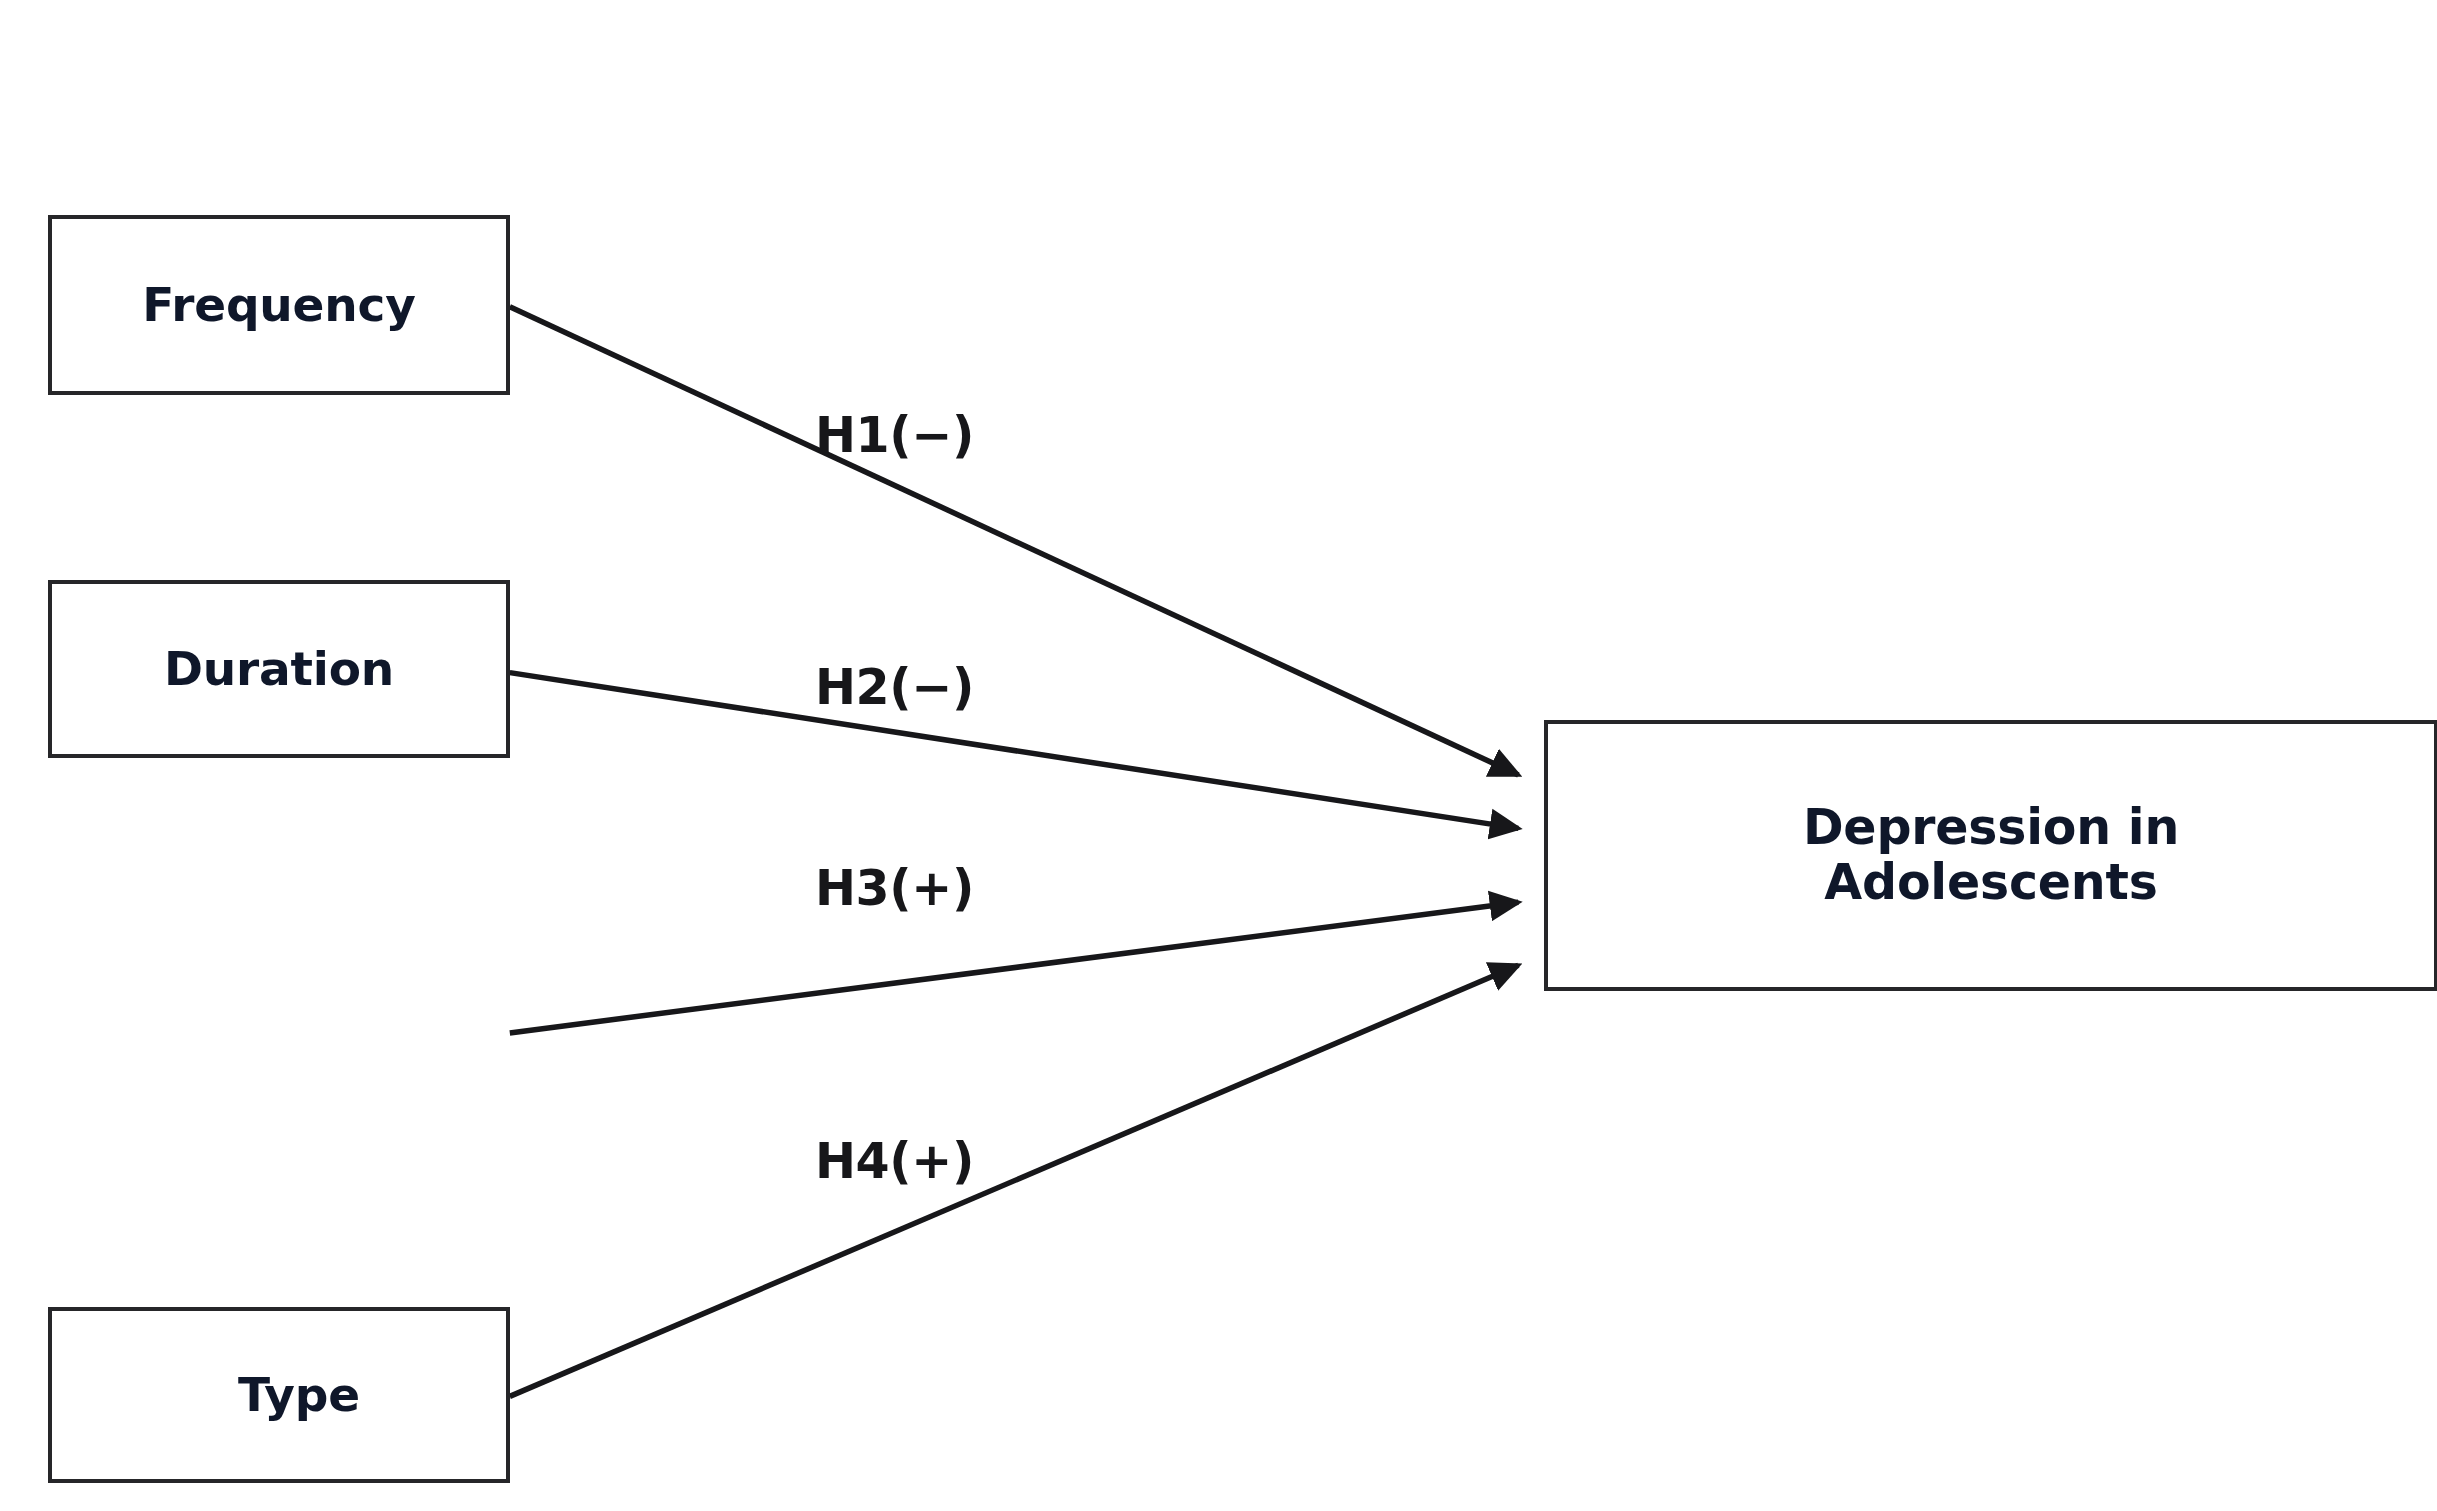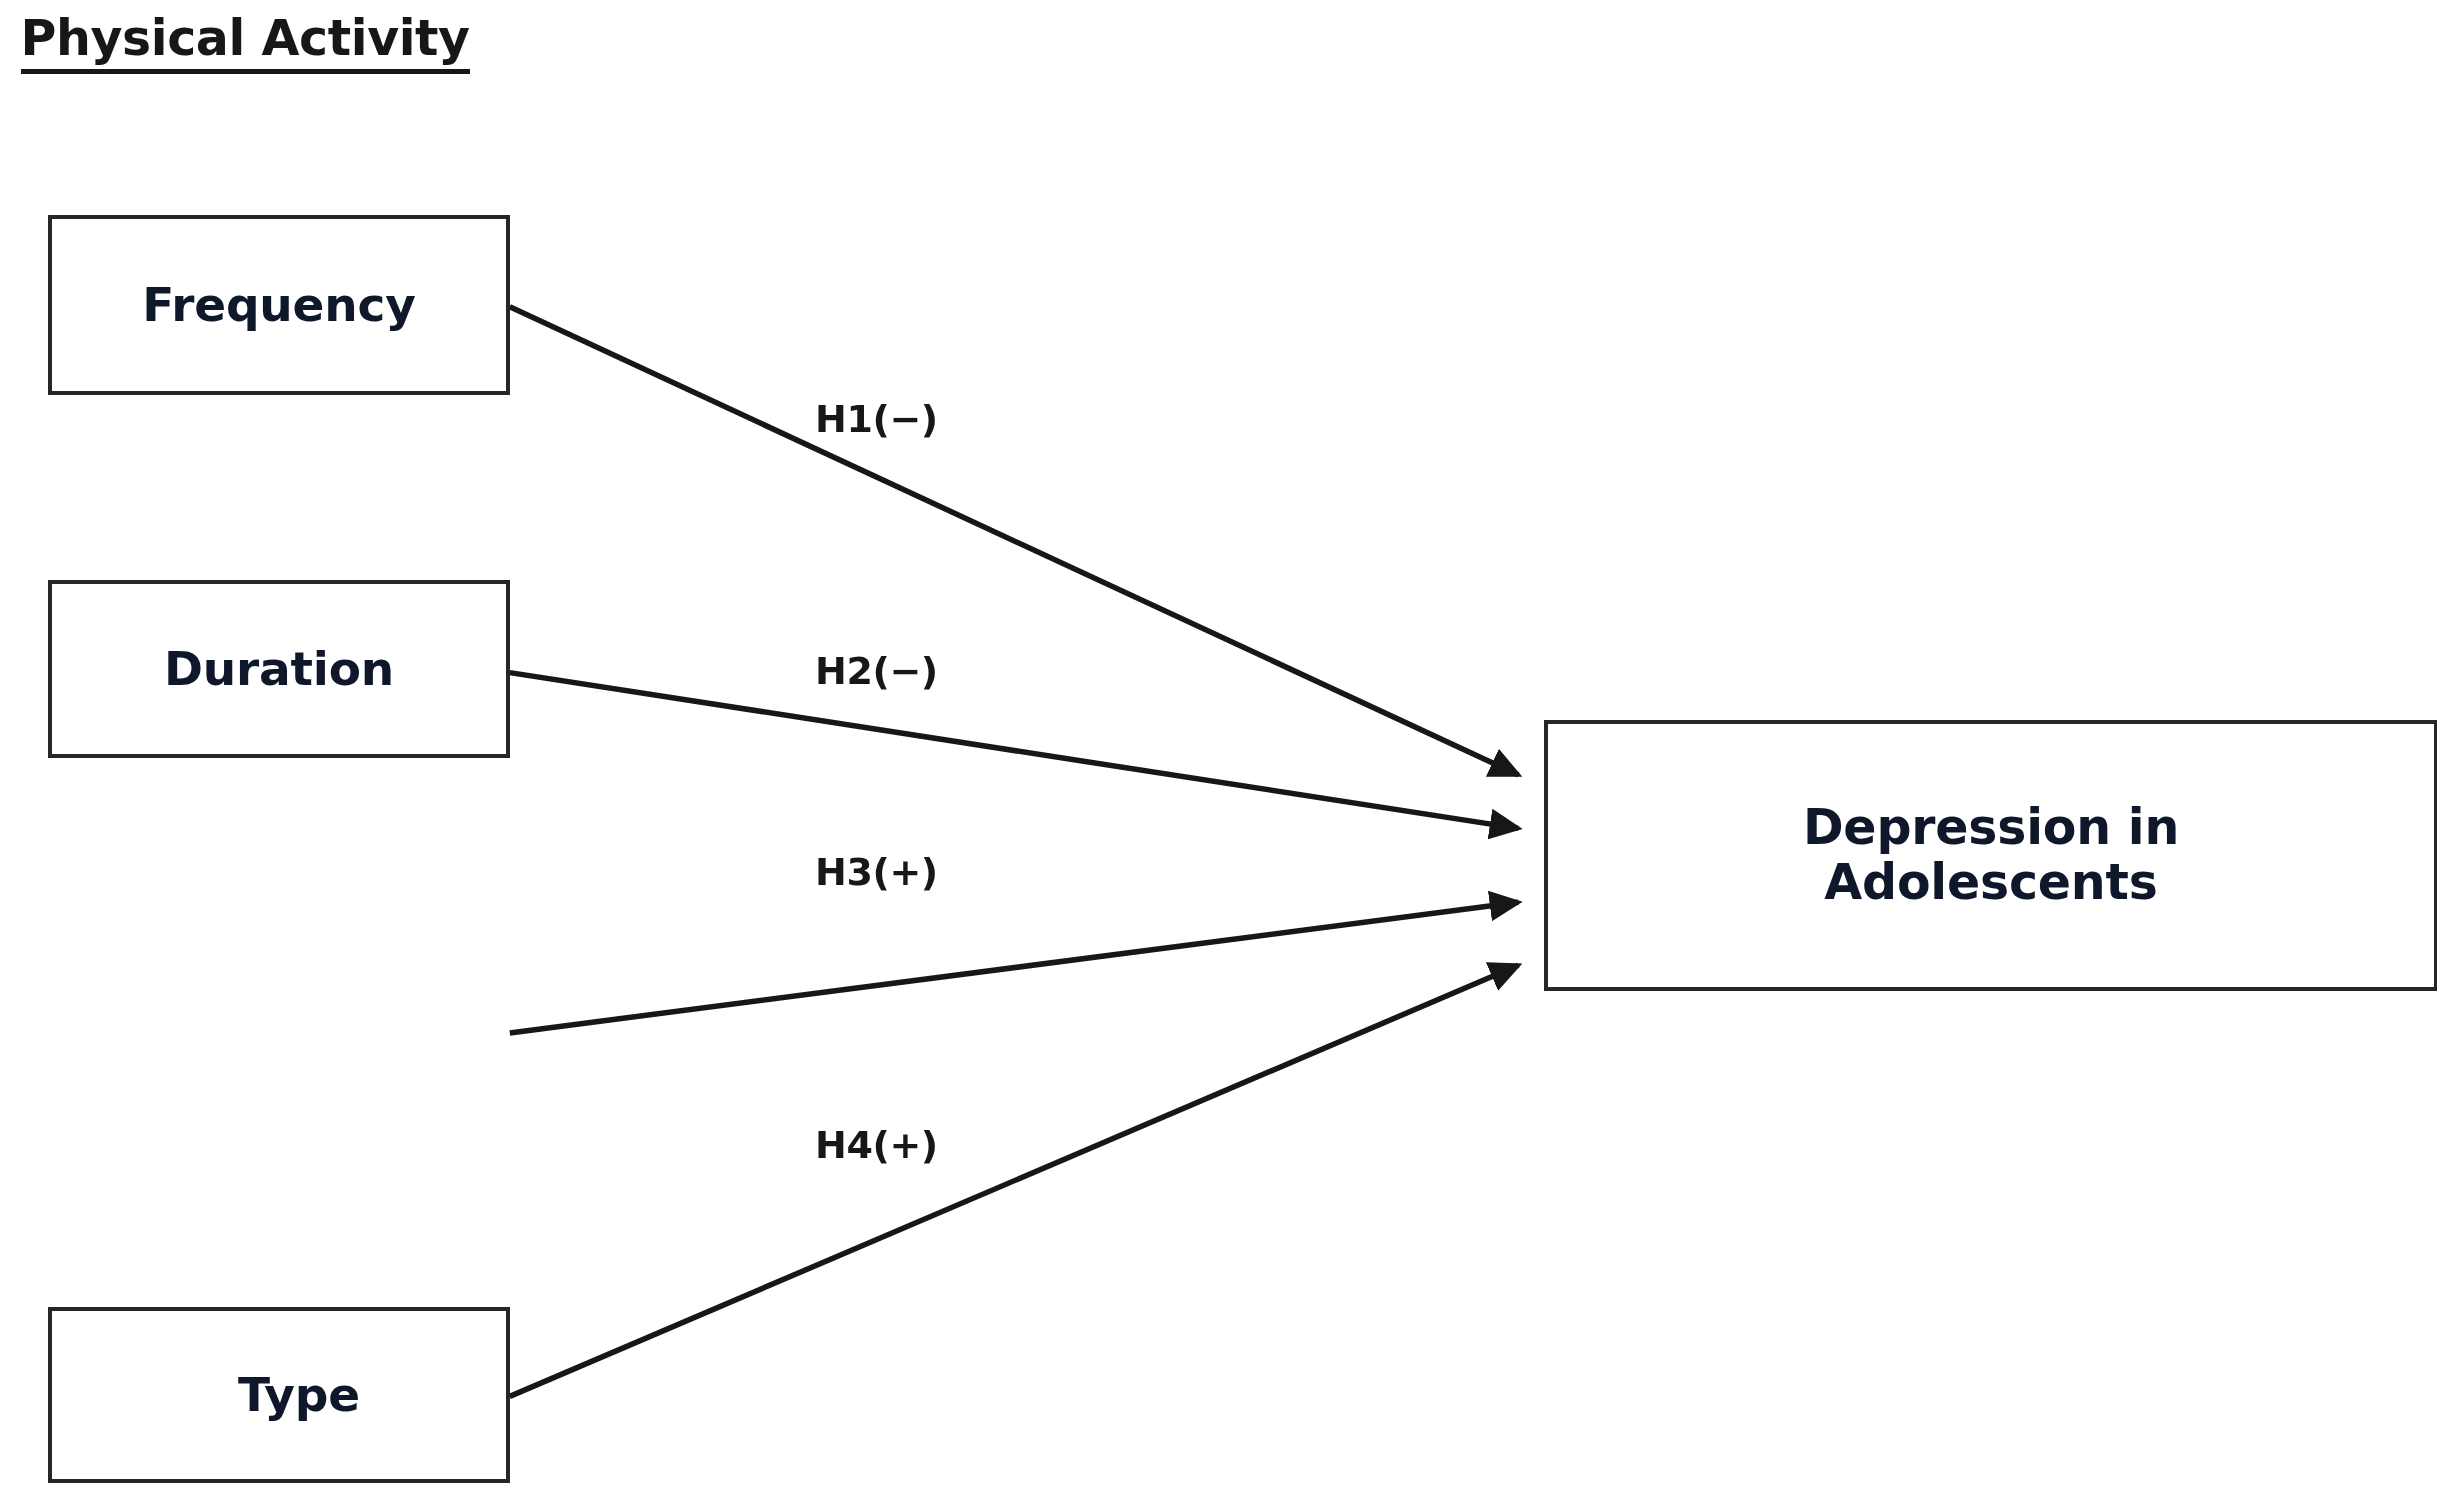--- a/index.html
+++ b/index.html
@@ -52,42 +52,42 @@
     letter-spacing: -0.2px;
     white-space: pre-line;
   }
   .outcome-label {
     font-size: 49px;
   }
   
   .path-label {
     position: absolute;
     font-family: "DejaVu Sans", sans-serif;
-    font-size: 38px;
+    font-size: 49px;
     font-weight: bold;
     color: #17171a;
     letter-spacing: -0.4px;
     white-space: nowrap;
+    margin-top: 10px;
   }
   
   #arrow-layer {
     position: absolute;
     left: 0;
     top: 0;
     width: 2438px;
     height: 1512px;
     pointer-events: none;
   }
 </style>
 </head>
 <body>
 
 <div id="canvas">
 
-  <div class="section-title">Physical Activity</div>
 
   <svg id="arrow-layer" viewBox="0 0 3099 1922" width="2438" height="1512" xmlns="http://www.w3.org/2000/svg">
     <defs>
       <marker id="arrowhead" markerWidth="6" markerHeight="6" refX="5.2" refY="3" orient="auto" markerUnits="strokeWidth">
         <path d="M0,0.2 L6,3 L0,5.8 z" fill="#17171a"></path>
       </marker>
     </defs>
     <g id="path-lines">
         <line x1="648" y1="390" x2="1930" y2="985" stroke="#17171a" stroke-width="7" marker-end="url(#arrowhead)"></line>
         <line x1="648" y1="855" x2="1930" y2="1053" stroke="#17171a" stroke-width="7" marker-end="url(#arrowhead)"></line>

